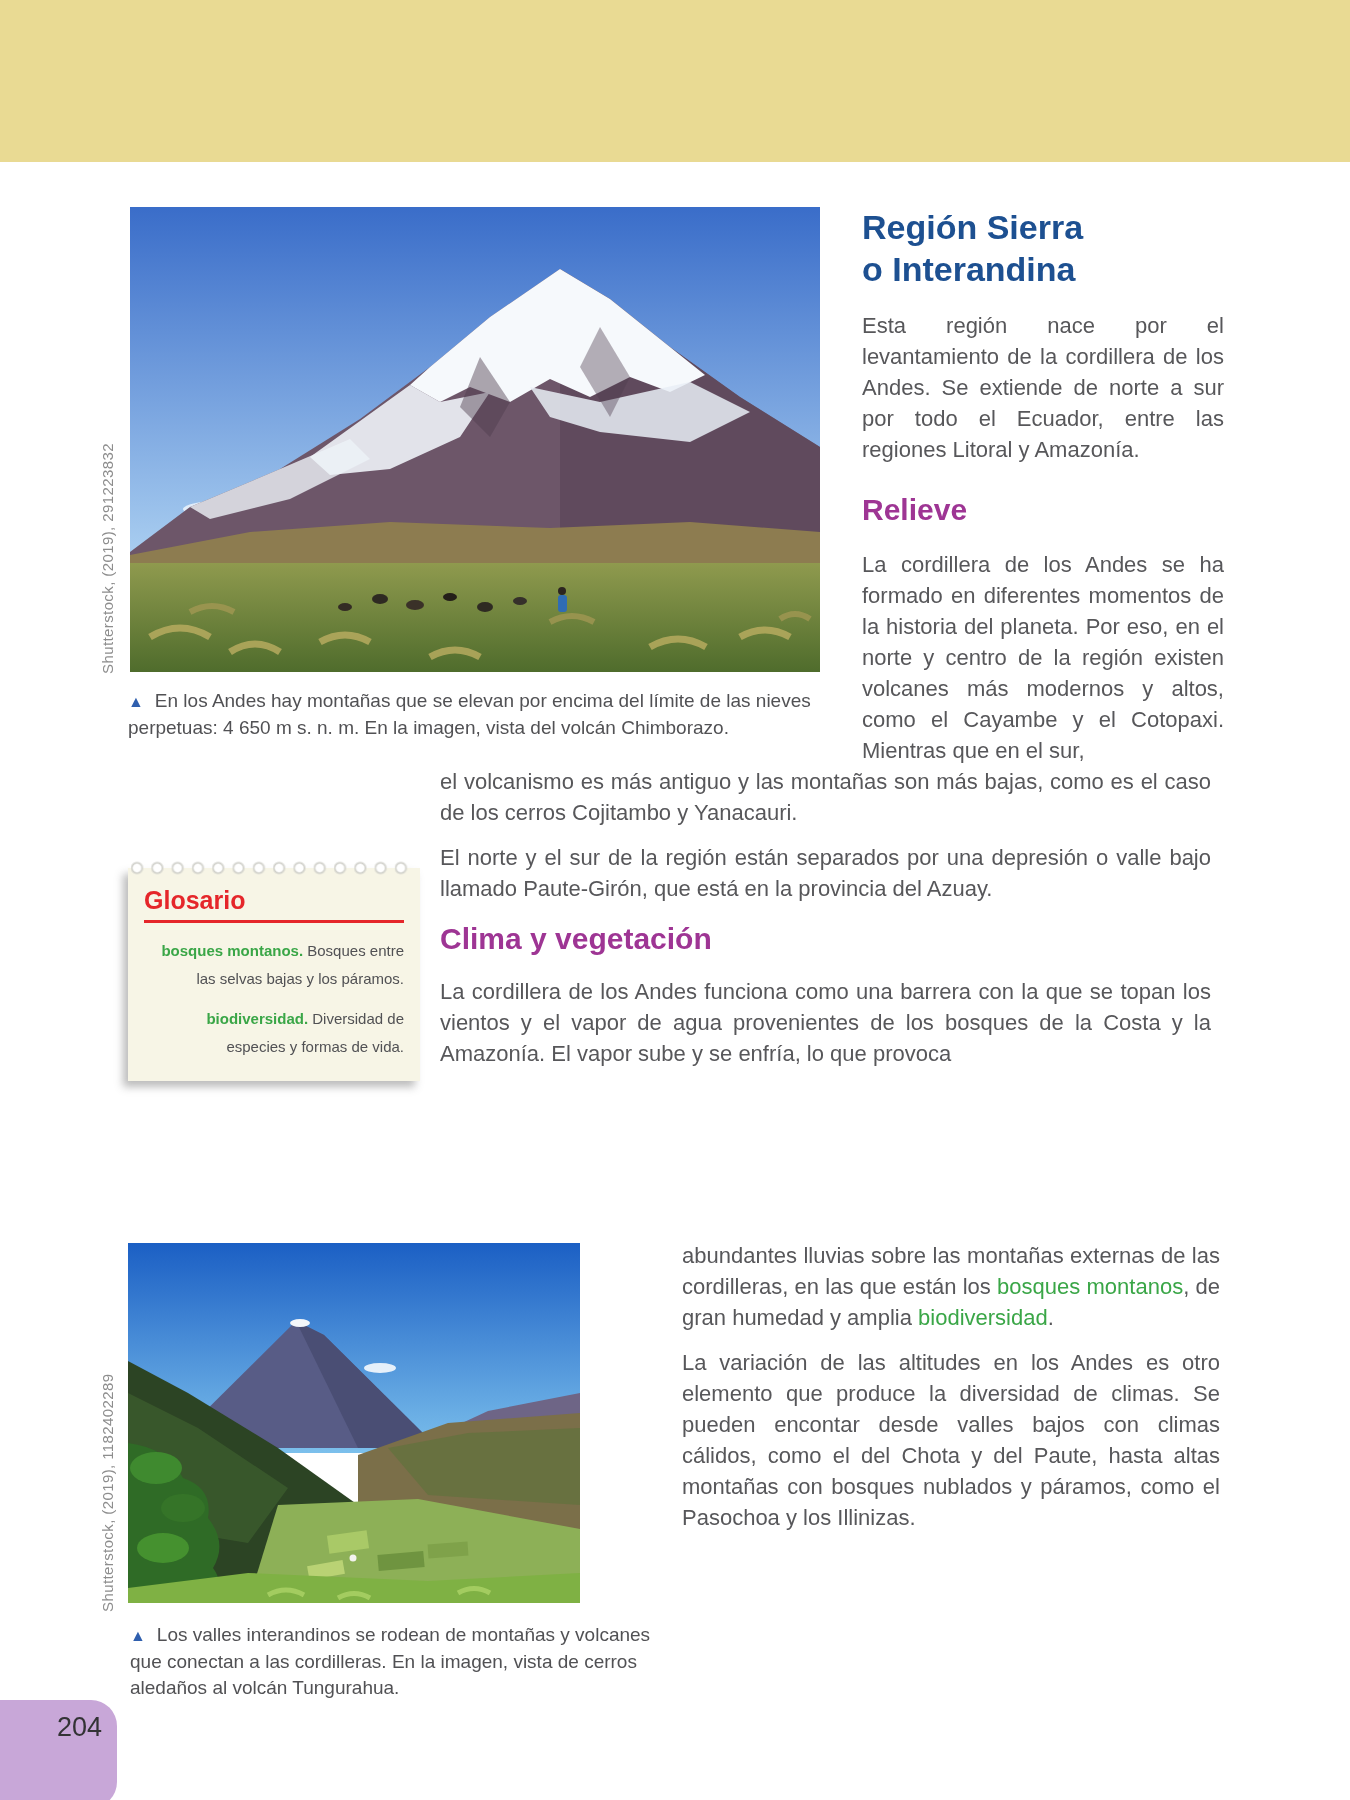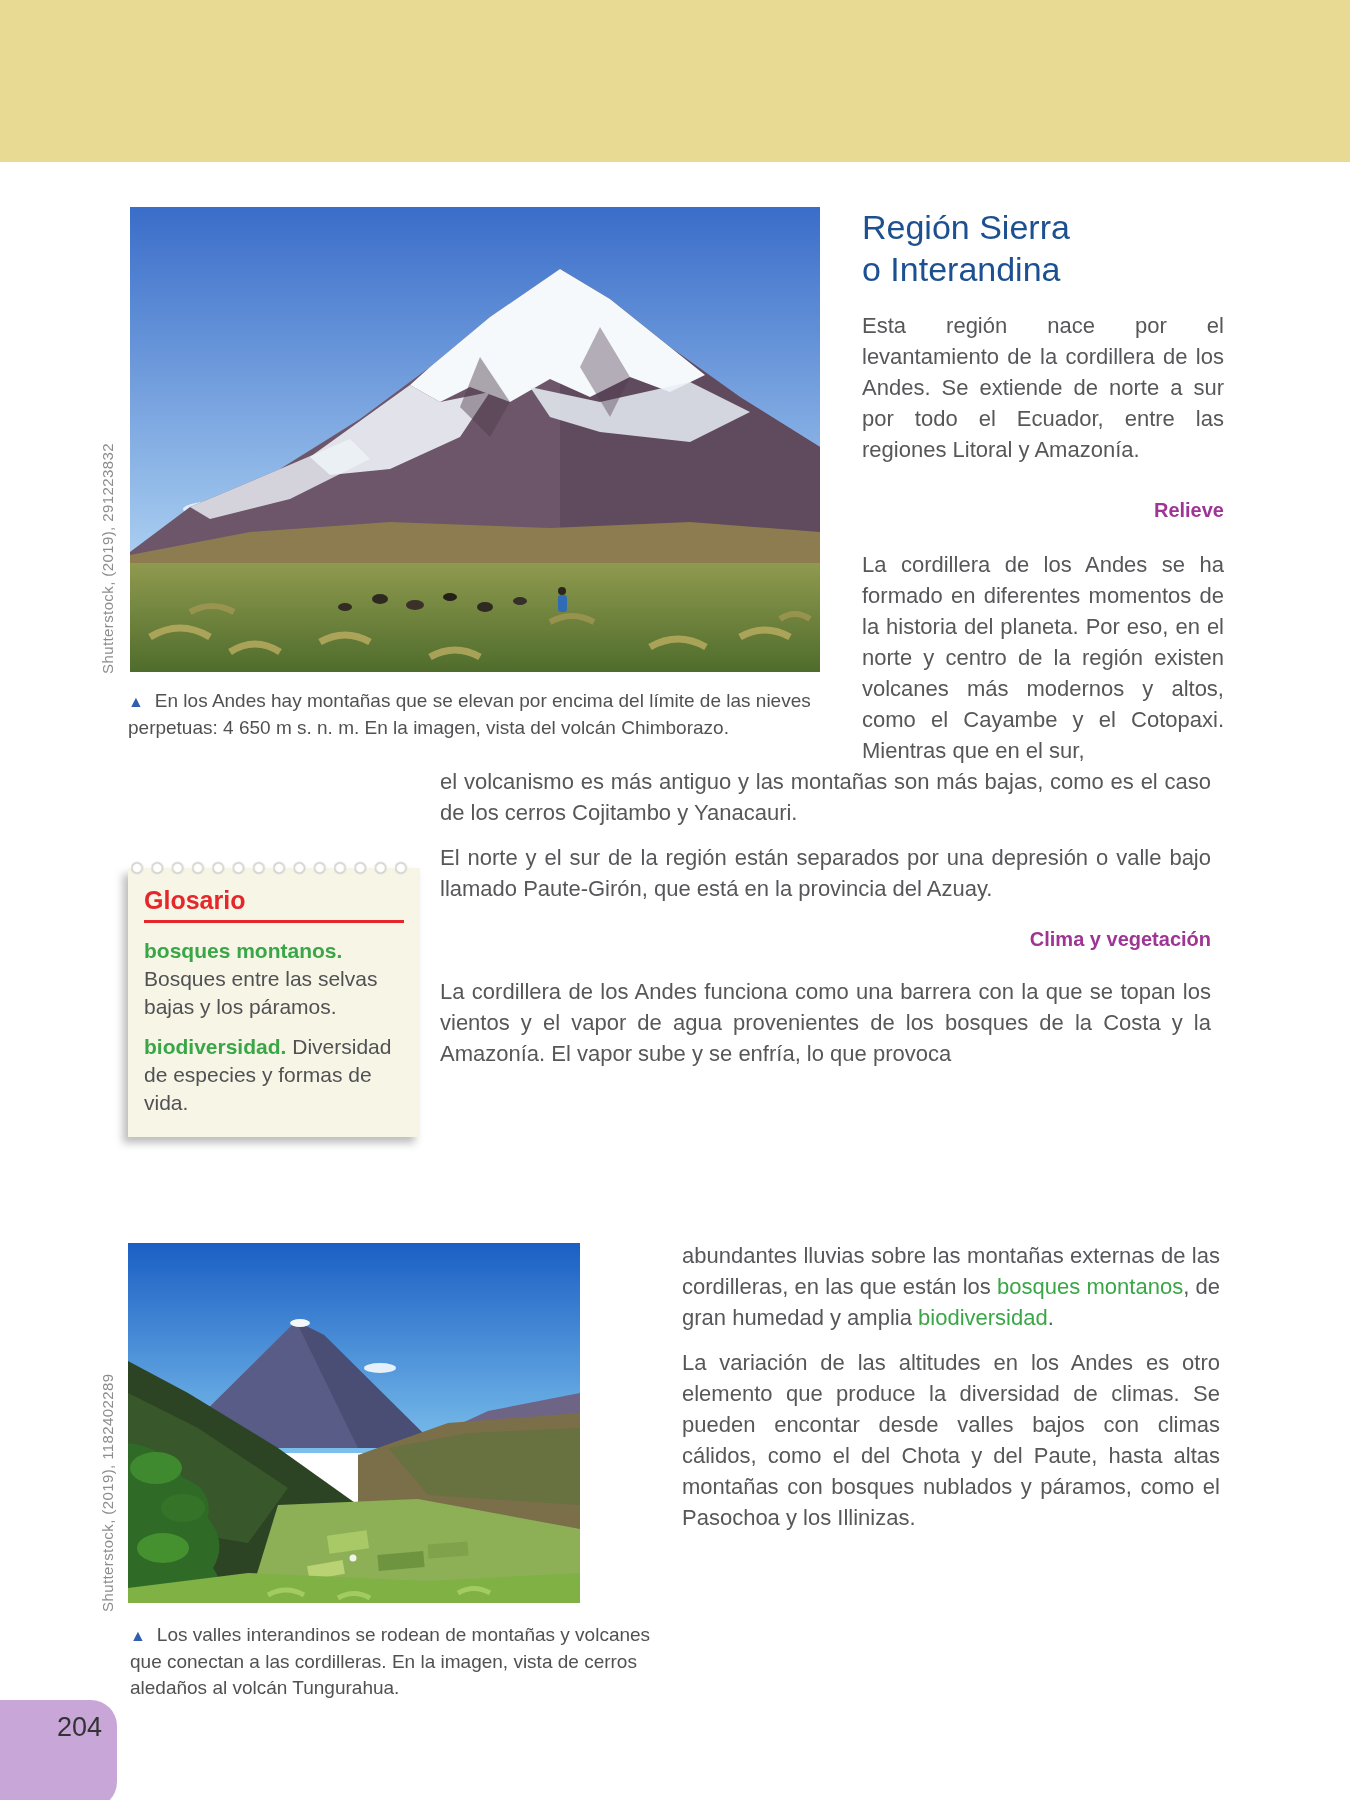--- a/index.html
+++ b/index.html
@@ -32,28 +32,27 @@
   .caption1{left:128px;top:688px;width:690px;}
   .caption2{left:130px;top:1622px;width:540px;}
   .tri{color:var(--marker_blue,#2f5fae); font-size:16px; margin-right:11px;}
 
   
   .colright{position:absolute;left:862px;top:206px;width:362px;}
   .wide{position:absolute;left:440px;top:766px;width:771px;}
   .colright2{position:absolute;left:682px;top:1240px;width:538px;}
 
   h1{
-    margin:0 0 20px 0; font-size:34px; line-height:42px; font-weight:normal;
+    margin:0 0 20px 0; font-size:34px; line-height:42px; font-weight:bold;
     color:var(--title_blue,#1d5091);
   }
   h1 span{display:block;}
   h2{
-    margin:0 0 20px 0; font-size:20px; line-height:38px; font-weight:bold;
+    margin:0 0 20px 0; font-size:30px; line-height:38px; font-weight:bold;
     color:var(--heading_purple,#9e3594);
-    text-align:right;
   }
   .wide h2{margin:16px 0 18px 0;}
   p.body{
     margin:0 0 14px 0; font-size:22px; line-height:31px;
     text-align:justify; color:var(--body_text,#57575a);
   }
   .colright p.body{margin-bottom:26px;}
   .colright p.body:last-child{margin-bottom:0;}
   .green-term{color:var(--green,#3aa647);}
 
@@ -67,21 +66,21 @@
   .holes{
     position:absolute; top:-7px; left:3px; width:284px; height:14px;
     background-image:radial-gradient(circle at 6px 7px, #ffffff 3.5px, #d0d0ca 5px, rgba(208,208,202,0) 7px);
     background-size:20.3px 14px; background-repeat:repeat-x;
   }
   .glossary h3{
     margin:2px 0 6px 0; font-size:25px; line-height:28px; font-weight:bold;
     color:var(--red,#e5262a);
   }
   .gloss-rule{height:3px;background:var(--red,#e5262a);margin:0 0 14px 0;}
-  .gloss-entry{margin:0 0 12px 0; font-size:21px; line-height:28px; color:var(--caption,#4f4f52);}
+  .gloss-entry{margin:0 0 12px 0; font-size:15px; line-height:28px; color:var(--caption,#4f4f52);text-align:right;}
   .gloss-entry:last-child{margin-bottom:0;}
   .gloss-entry .term{color:var(--green,#3aa647); font-weight:bold;}
 
   
   .badge{
     position:absolute; left:0; top:1692px; width:117px; height:108px;
     background:var(--badge_bg,#c8a7d8); border-radius:0 26px 26px 0;
     box-sizing:border-box; text-align:right; padding:12px 15px 0 0;
     font-size:27px; color:var(--badge_text,#333335);margin-top:8px;
   }

